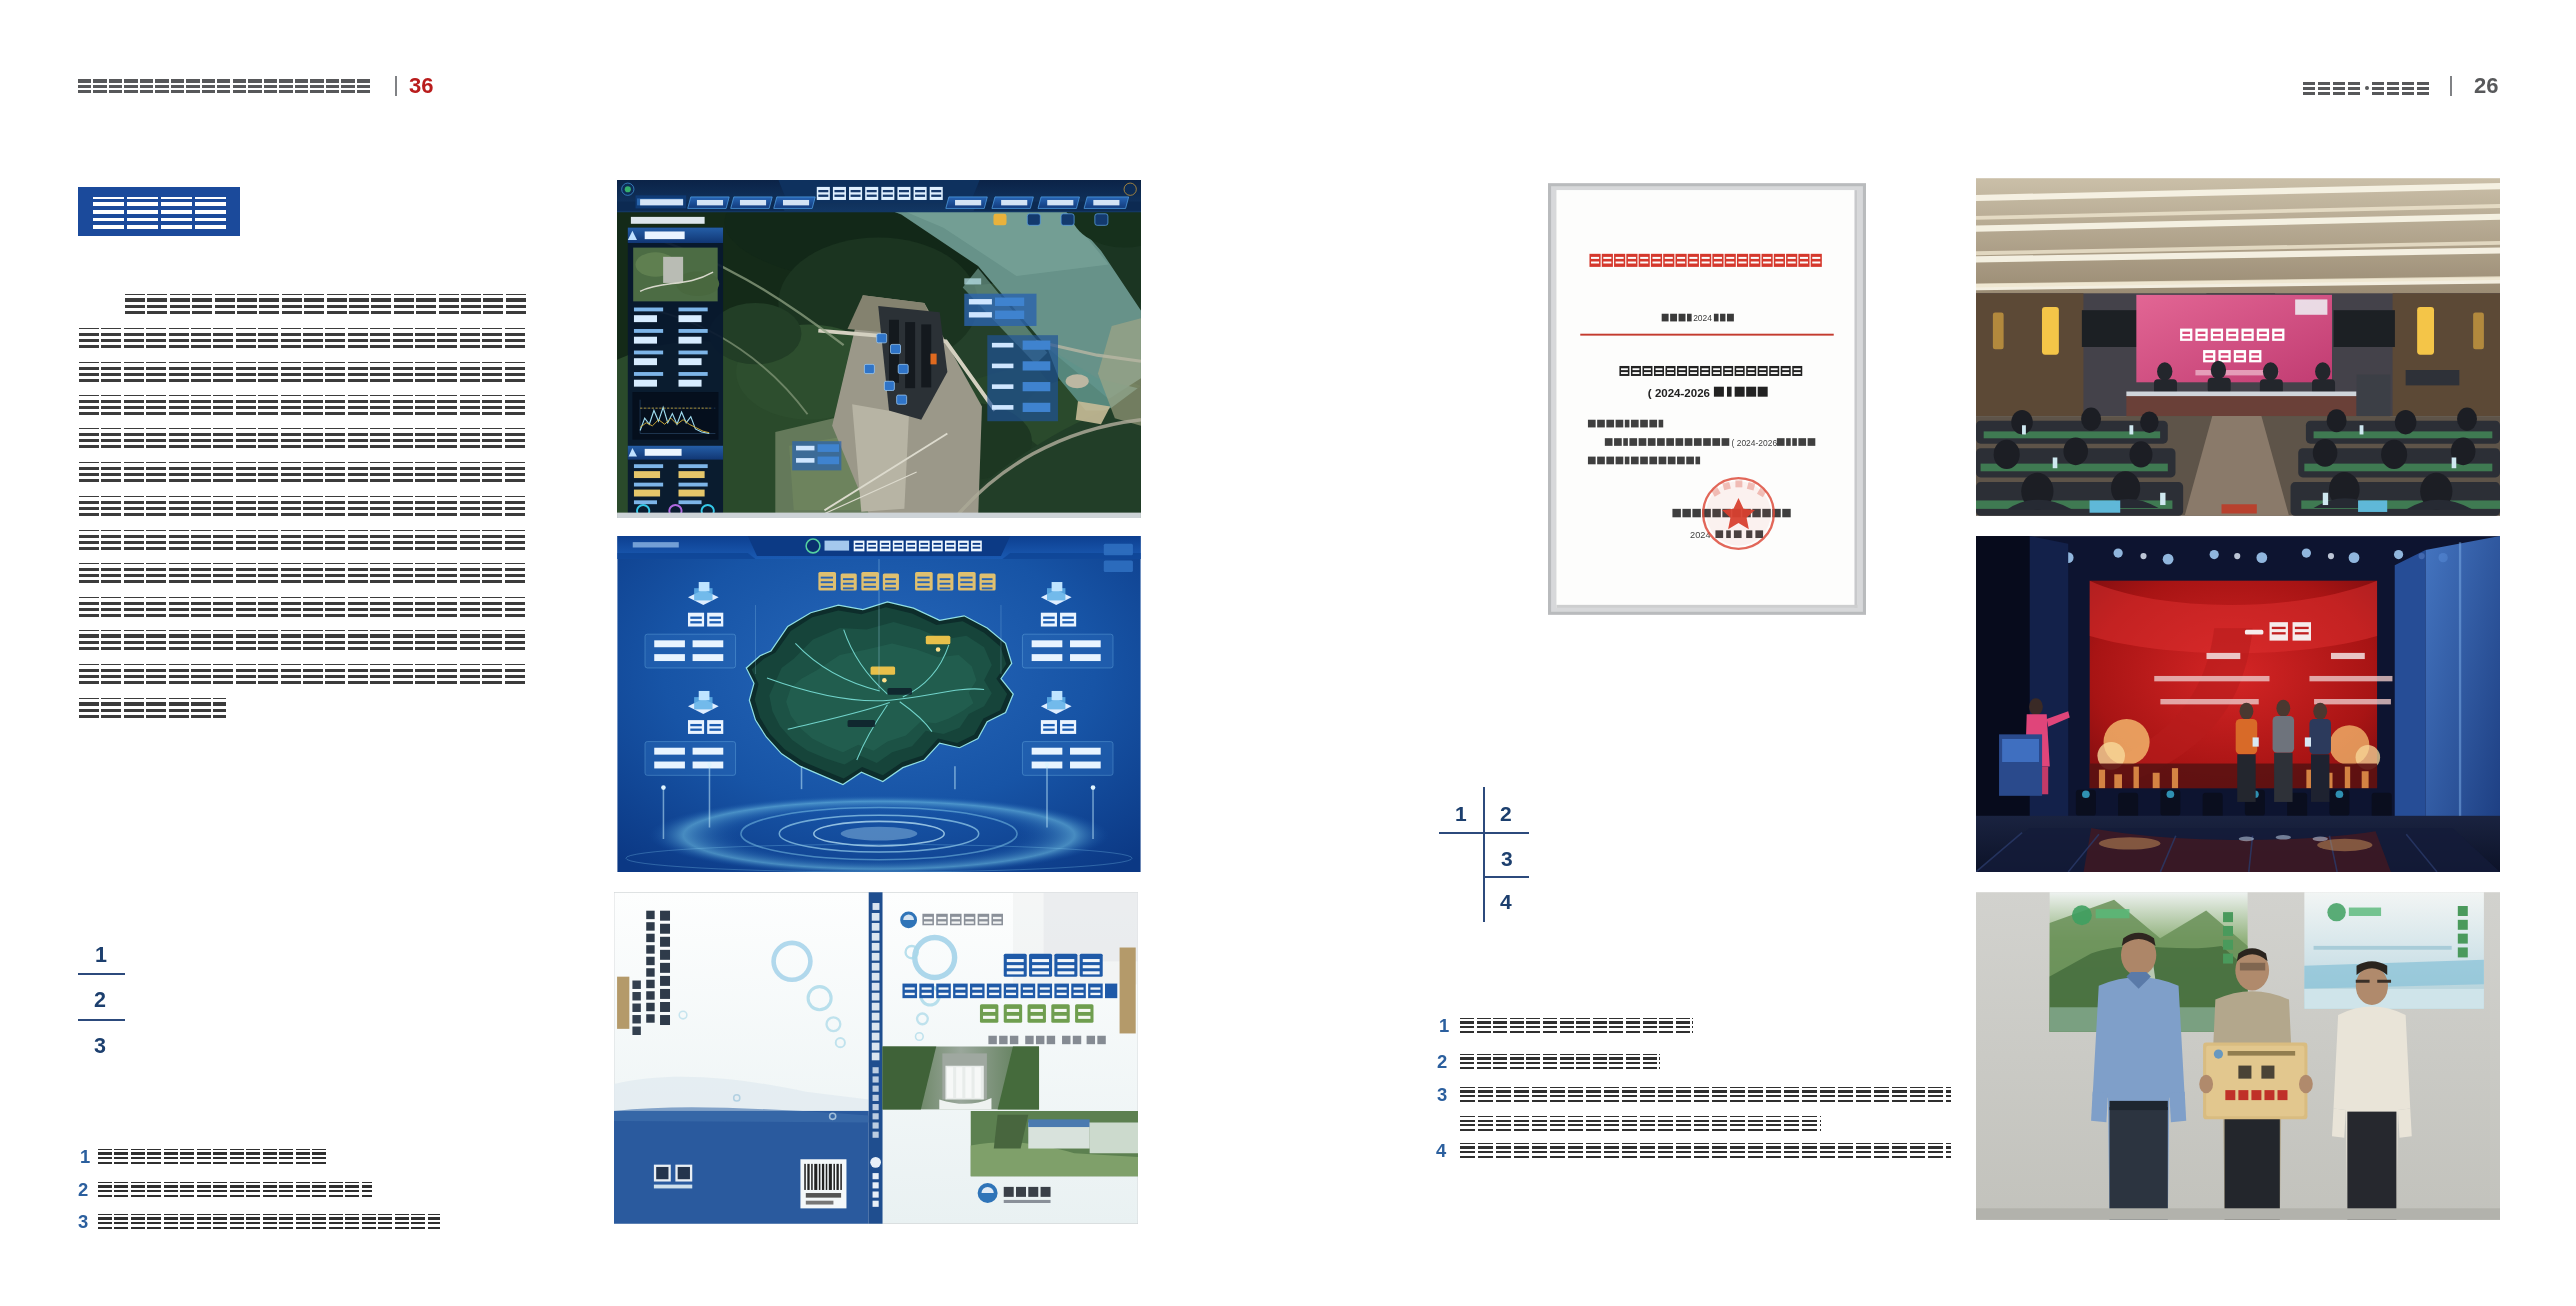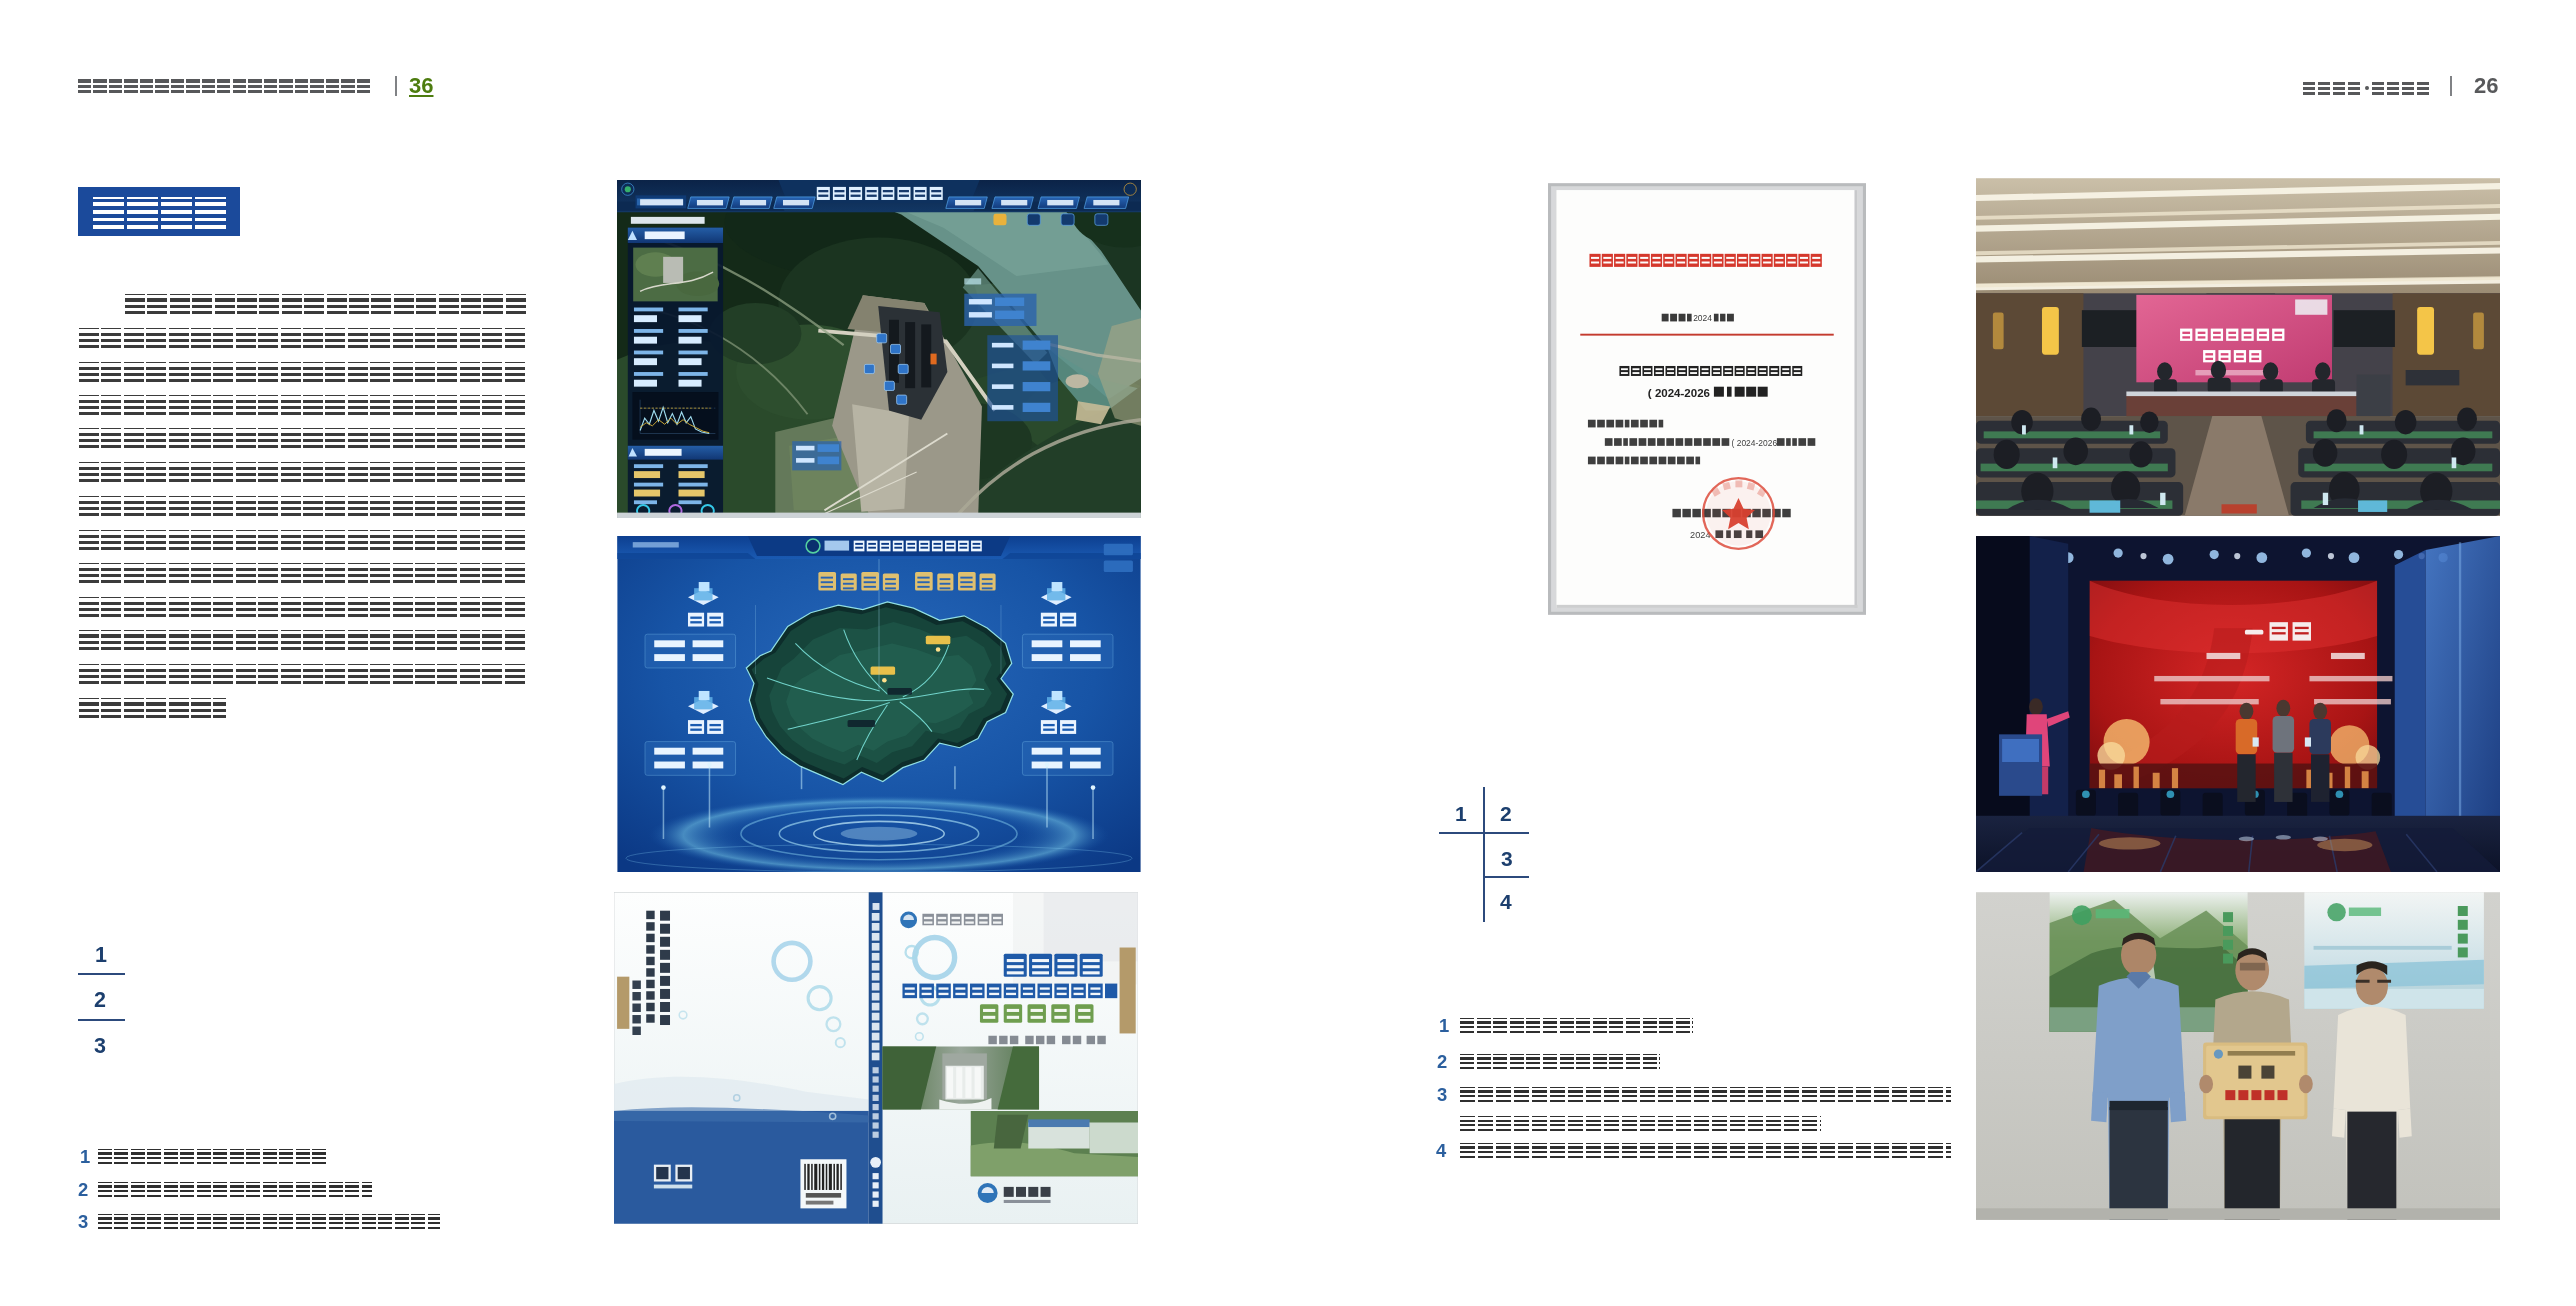--- a/index.html
+++ b/index.html
@@ -9,21 +9,21 @@
 .num{position:absolute;font-weight:bold;color:#1c3f6e;}
 .abs{position:absolute;text-align:right;}
 </style></head>
 <body>
 <div id="page">
 
 <div class="zh" style="left:78px;top:78px;width:294px;height:15.4px;--w:13px;--a:15.5px;--s:3.1px;--g:2.1px;--c:#57585a;"></div>
 
 <div class="abs" style="left:395px;top:76px;width:2.3px;height:20px;background:#808285;"></div>
 
-<div class="num" style="left:409px;top:73px;font-size:22px;color:#4d7c0f;text-decoration:underline;">36</div>
+<div class="num" style="left:409px;top:73px;font-size:22px;color:#b91c1c;">36</div>
 
 <div class="zh" style="left:2303px;top:80px;width:59px;height:14.6px;--w:12.3px;--a:15px;--s:3.1px;--g:2.1px;--c:#57585a;"></div>
 
 <div class="abs" style="left:2365px;top:86px;width:3.8px;height:3.8px;background:#58595b;border-radius:50%;"></div>
 
 <div class="zh" style="left:2372px;top:80px;width:59px;height:14.6px;--w:12.3px;--a:15px;--s:3.1px;--g:2.1px;--c:#57585a;"></div>
 
 <div class="abs" style="left:2450px;top:76px;width:2.3px;height:20px;background:#808285;"></div>
 
 <div class="num" style="left:2474px;top:73px;font-size:22px;color:#58595b;">26</div>

